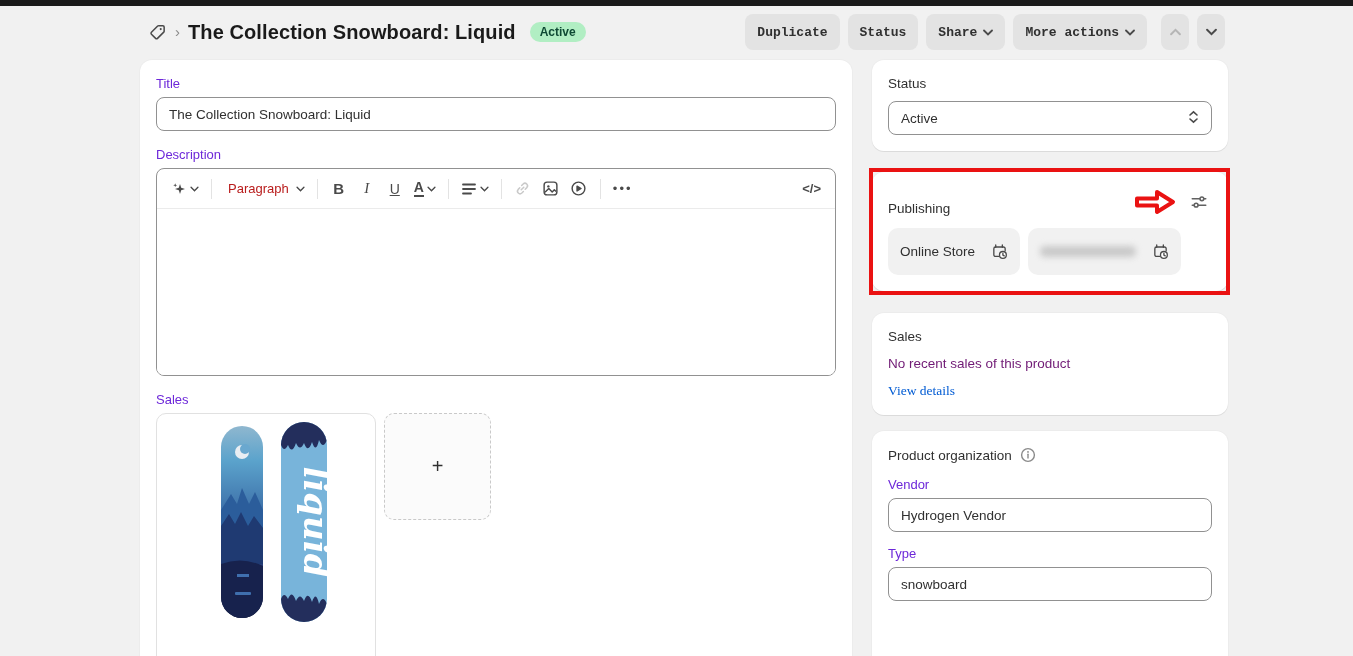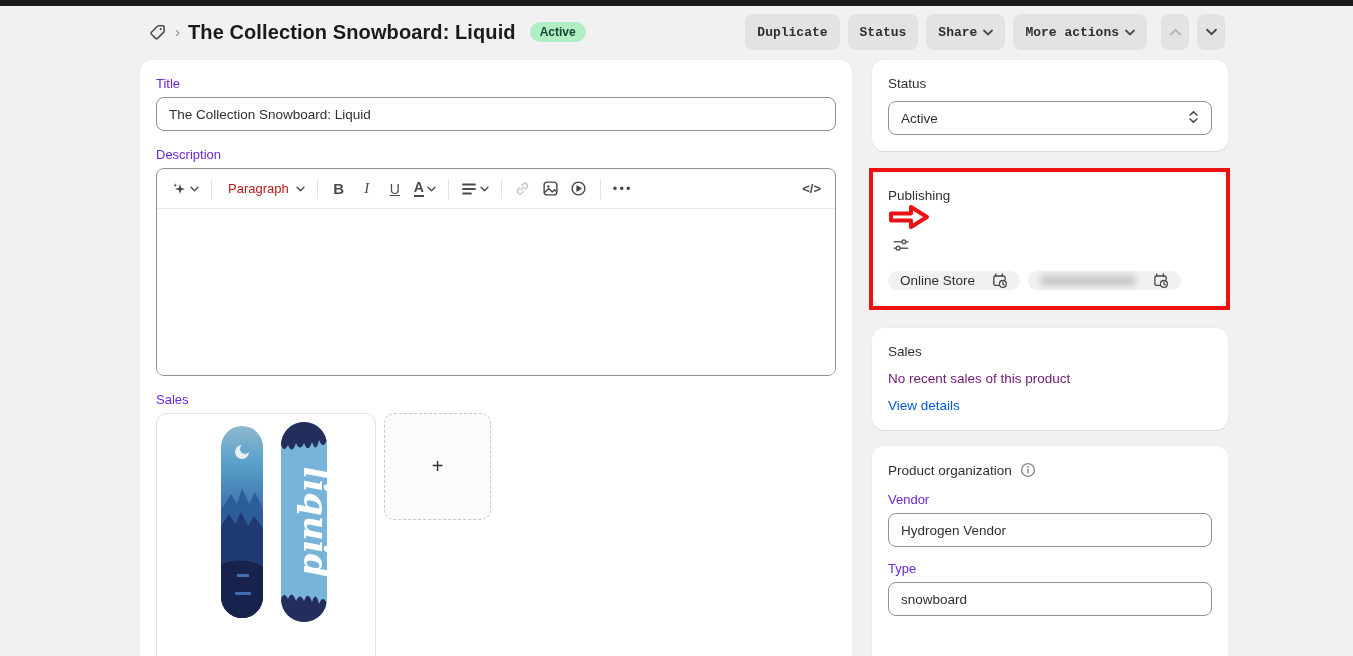--- a/index.html
+++ b/index.html
@@ -51,28 +51,28 @@
   
   .media-row { display:flex; gap:8px; align-items:flex-start; }
   .media-tile { width:220px; height:400px; border:1px solid #e1e1e1; border-radius:10px; background:#fff; overflow:hidden; }
   .add-tile { width:107px; height:107px; border:1.5px dashed #c9c9c9; border-radius:10px; background:#fbfbfb; display:flex; align-items:center; justify-content:center; font-size:20px; color:#303030; cursor:pointer; }
 
   
   .status-card { margin-bottom:21px; }
   .select { display:flex; align-items:center; justify-content:space-between; height:34px; border:1px solid #919191; border-radius:8px; padding:0 12px; margin-top:10px; font-size:13.5px; color:#303030; background:#fff; cursor:pointer; }
   .pub-wrap { position:relative; margin-bottom:22px; }
   .annotation-box { position:absolute; left:-3px; right:-2px; top:-4px; bottom:-4px; border:4px solid #ea1212; pointer-events:none; z-index:3; }
-  .pub-head { display:flex; align-items:flex-start;flex-direction:column; }
+  .pub-head { display:flex; align-items:flex-end; }
   .pub-head .card-h { flex:1; }
   .pills { display:flex; gap:8px; margin-top:12px; }
-  .pill { display:inline-flex; align-items:center; gap:16px; height:19px; padding:0 12px; background:#f1f1f1; border:none; border-radius:10px; font-family:inherit; font-size:13.5px; color:#303030; cursor:pointer; }
+  .pill { display:inline-flex; align-items:center; gap:16px; height:47px; padding:0 12px; background:#f1f1f1; border:none; border-radius:10px; font-family:inherit; font-size:13.5px; color:#303030; cursor:pointer; }
   .redacted-bar { width:96px; height:11px; border-radius:5px; background:#c9c9c9; filter:blur(3px); }
   .sales-card { margin-bottom:16px; }
   .muted { font-size:13.5px; color:#701a75; margin-top:12px; }
-  .link { font-size:13.5px; color:#005bd3; margin-top:12px; display:inline-block; text-decoration:none; cursor:pointer; }
+  .link { font-size:13.5px; color:#005bd3; margin-top:12px; display:inline-block; text-decoration:none; cursor:pointer;font-family:Liberation Serif, serif; }
   .org-card { height:280px; }
   .org-head { display:flex; align-items:center; gap:8px; margin-bottom:14px; }
   .org-field { margin-bottom:14px; }
 </style>
 </head>
 <body>
 
 <div class="canvas">
   <div class="topbar"></div>
 

